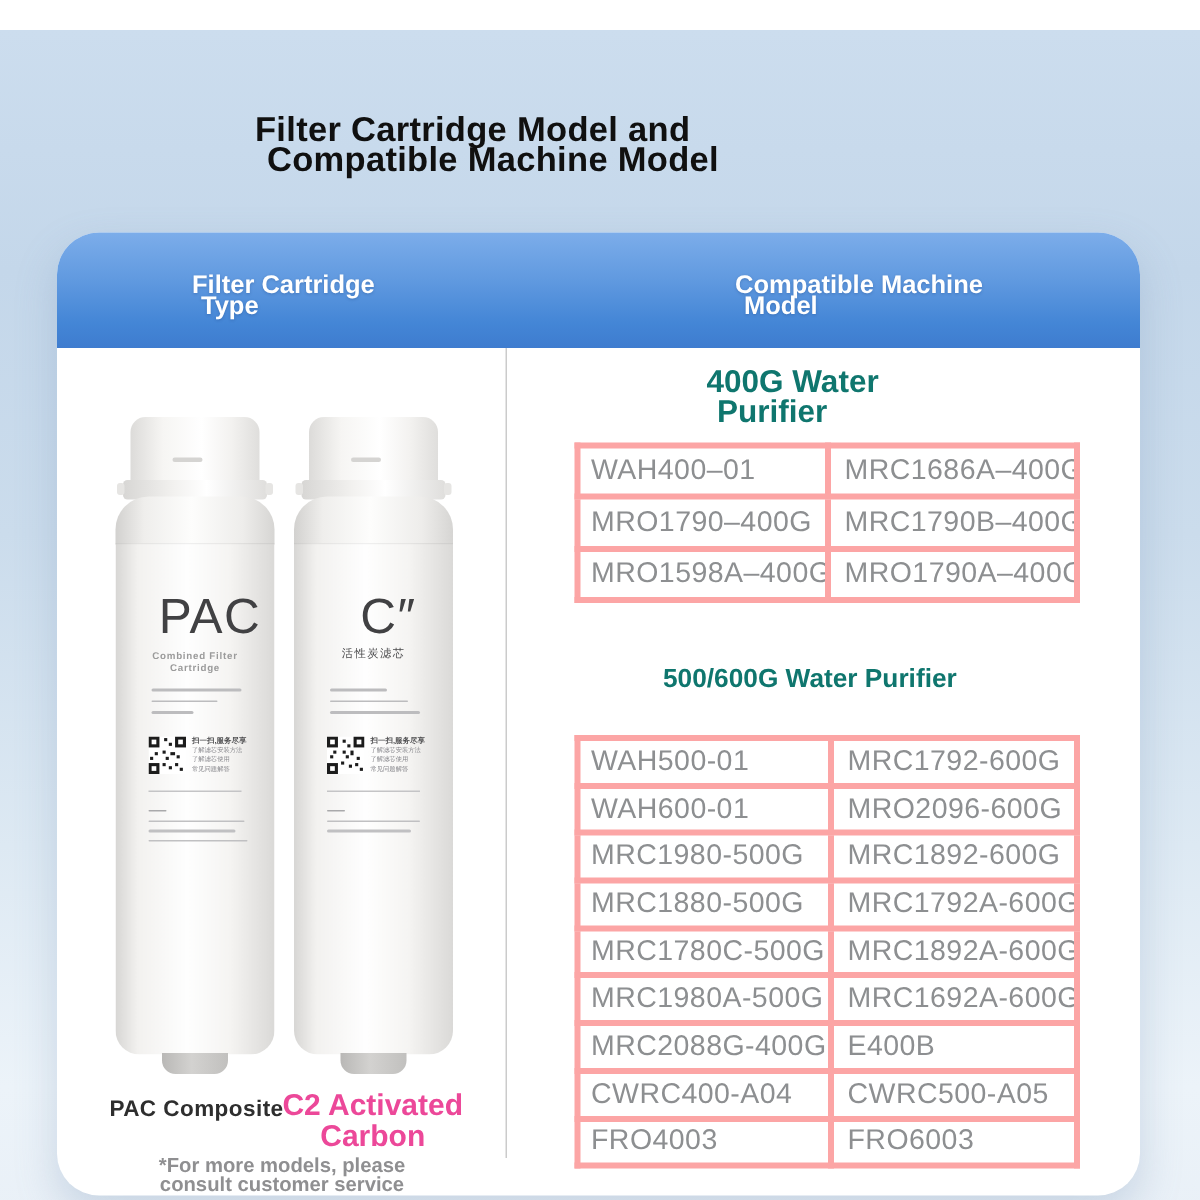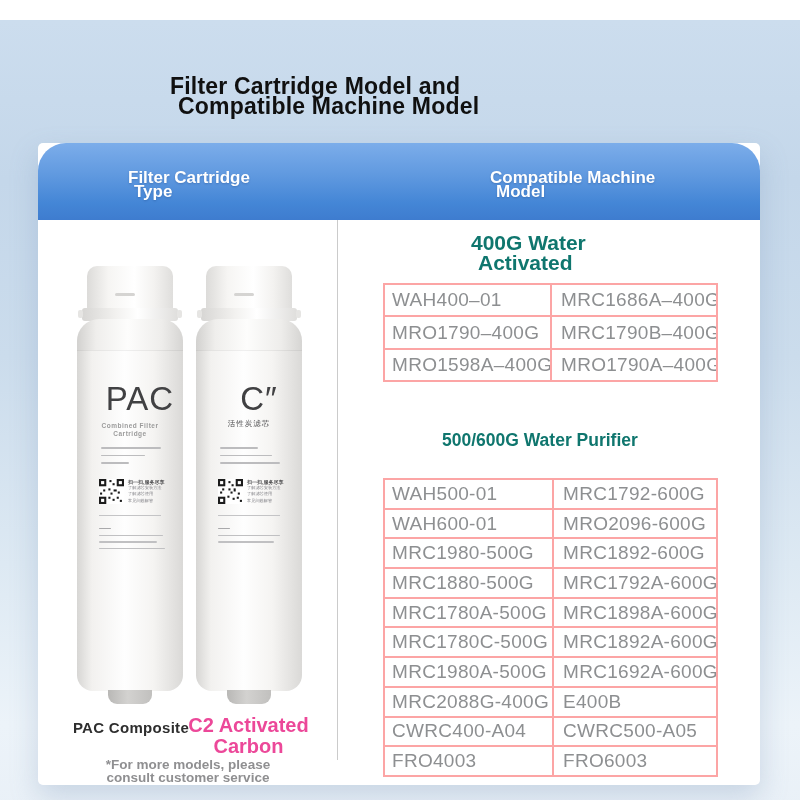--- a/index.html
+++ b/index.html
@@ -7,39 +7,39 @@
     position:relative;width:800px;height:800px;overflow:hidden;
     font-family:"Liberation Sans",sans-serif;
     background:linear-gradient(180deg,#ccddee 0%,#c4d7ea 20%,#cbdcec 42%,#dde9f3 68%,#ecf3f9 88%,#e9f0f7 100%);
     margin-top:20px;
   }
   
   .main-title{position:absolute;left:170px;top:56px;color:#101010;font-weight:bold;
     font-size:23px;line-height:20px;letter-spacing:.2px;white-space:nowrap;}
   .main-title .l2{margin-left:8px;}
   
-  .card{position:absolute;left:38px;top:123px;width:722px;height:642px;background:#ffffff;
-    border-radius:5px;box-shadow:0 12px 28px rgba(110,140,175,.28);}
+  .card{position:absolute;left:38px;top:135px;width:722px;height:642px;background:#ffffff;
+    border-radius:28px;box-shadow:0 12px 28px rgba(110,140,175,.28);}
   .card-header{position:absolute;left:0;top:0;width:722px;height:77px;
     border-radius:28px 28px 0 0;
     background:linear-gradient(180deg,#7cadea 0%,#619ae0 40%,#4486d6 78%,#3e7ccf 100%);}
   .hdr-label{position:absolute;color:#fff;font-weight:bold;font-size:17px;line-height:14px;
     text-shadow:0 1px 2px rgba(25,60,115,.3);white-space:nowrap;}
   .hdr-left{left:90px;top:28px;}
   .hdr-right{left:452px;top:28px;}
   .hdr-label .l2{margin-left:6px;}
   .col-divider{position:absolute;left:299px;top:77px;width:1px;height:540px;background:#cbcbcb;}
   
   .sec-title{position:absolute;color:#0f766e;font-weight:bold;white-space:nowrap;}
   .sec-title-1{left:433px;top:90px;font-size:21px;line-height:20px;}
   .sec-title-1 .l2{margin-left:7px;}
   .sec-title-2{left:404px;top:287px;font-size:17.5px;}
   table.models{position:absolute;border-collapse:collapse;table-layout:fixed;width:333px;
     font-size:19px;color:#8d8f91;letter-spacing:.3px;}
-  table.models td{border:2px solid #fca5a5;padding:0 0 0 7px;white-space:nowrap;overflow:hidden;}
+  table.models td{border:4px solid #fca5a5;padding:0 0 0 7px;white-space:nowrap;overflow:hidden;}
   table.models td+td{padding-left:9px;}
   .t400{left:345px;top:140px;}
   .t400 td{height:30.4px;}
   .t400 col.c1{width:167px;} .t400 col.c2{width:166px;}
   .t500{left:345px;top:335px;}
   .t500 td{height:27.7px;}
   .t500 col.c1{width:169px;} .t500 col.c2{width:164px;}
   
   .bottle{position:absolute;width:106px;height:440px;top:123px;}
   .bottle-pac{left:39px;} .bottle-c2{left:158px;}
@@ -217,21 +217,21 @@
       <div>C2 Activated</div>
       <div>Carbon</div>
     </div>
     <div class="footnote">
       <div>*For more models, please</div>
       <div>consult customer service</div>
     </div>
 
     <div class="sec-title sec-title-1">
       <div>400G Water</div>
-      <div class="l2">Activated</div>
+      <div class="l2">Purifier</div>
     </div>
 
     <table class="models t400">
       <colgroup>
           <col class="c1">
           <col class="c2">
         </colgroup>
       <tbody>
           <tr>
         <td>WAH400–01</td>
@@ -266,24 +266,20 @@
       </tr>
       <tr>
         <td>MRC1980-500G</td>
         <td>MRC1892-600G</td>
       </tr>
       <tr>
         <td>MRC1880-500G</td>
         <td>MRC1792A-600G</td>
       </tr>
       <tr>
-        <td>MRC1780A-500G</td>
-        <td>MRC1898A-600G</td>
-      </tr>
-      <tr>
         <td>MRC1780C-500G</td>
         <td>MRC1892A-600G</td>
       </tr>
       <tr>
         <td>MRC1980A-500G</td>
         <td>MRC1692A-600G</td>
       </tr>
       <tr>
         <td>MRC2088G-400G</td>
         <td>E400B</td>

